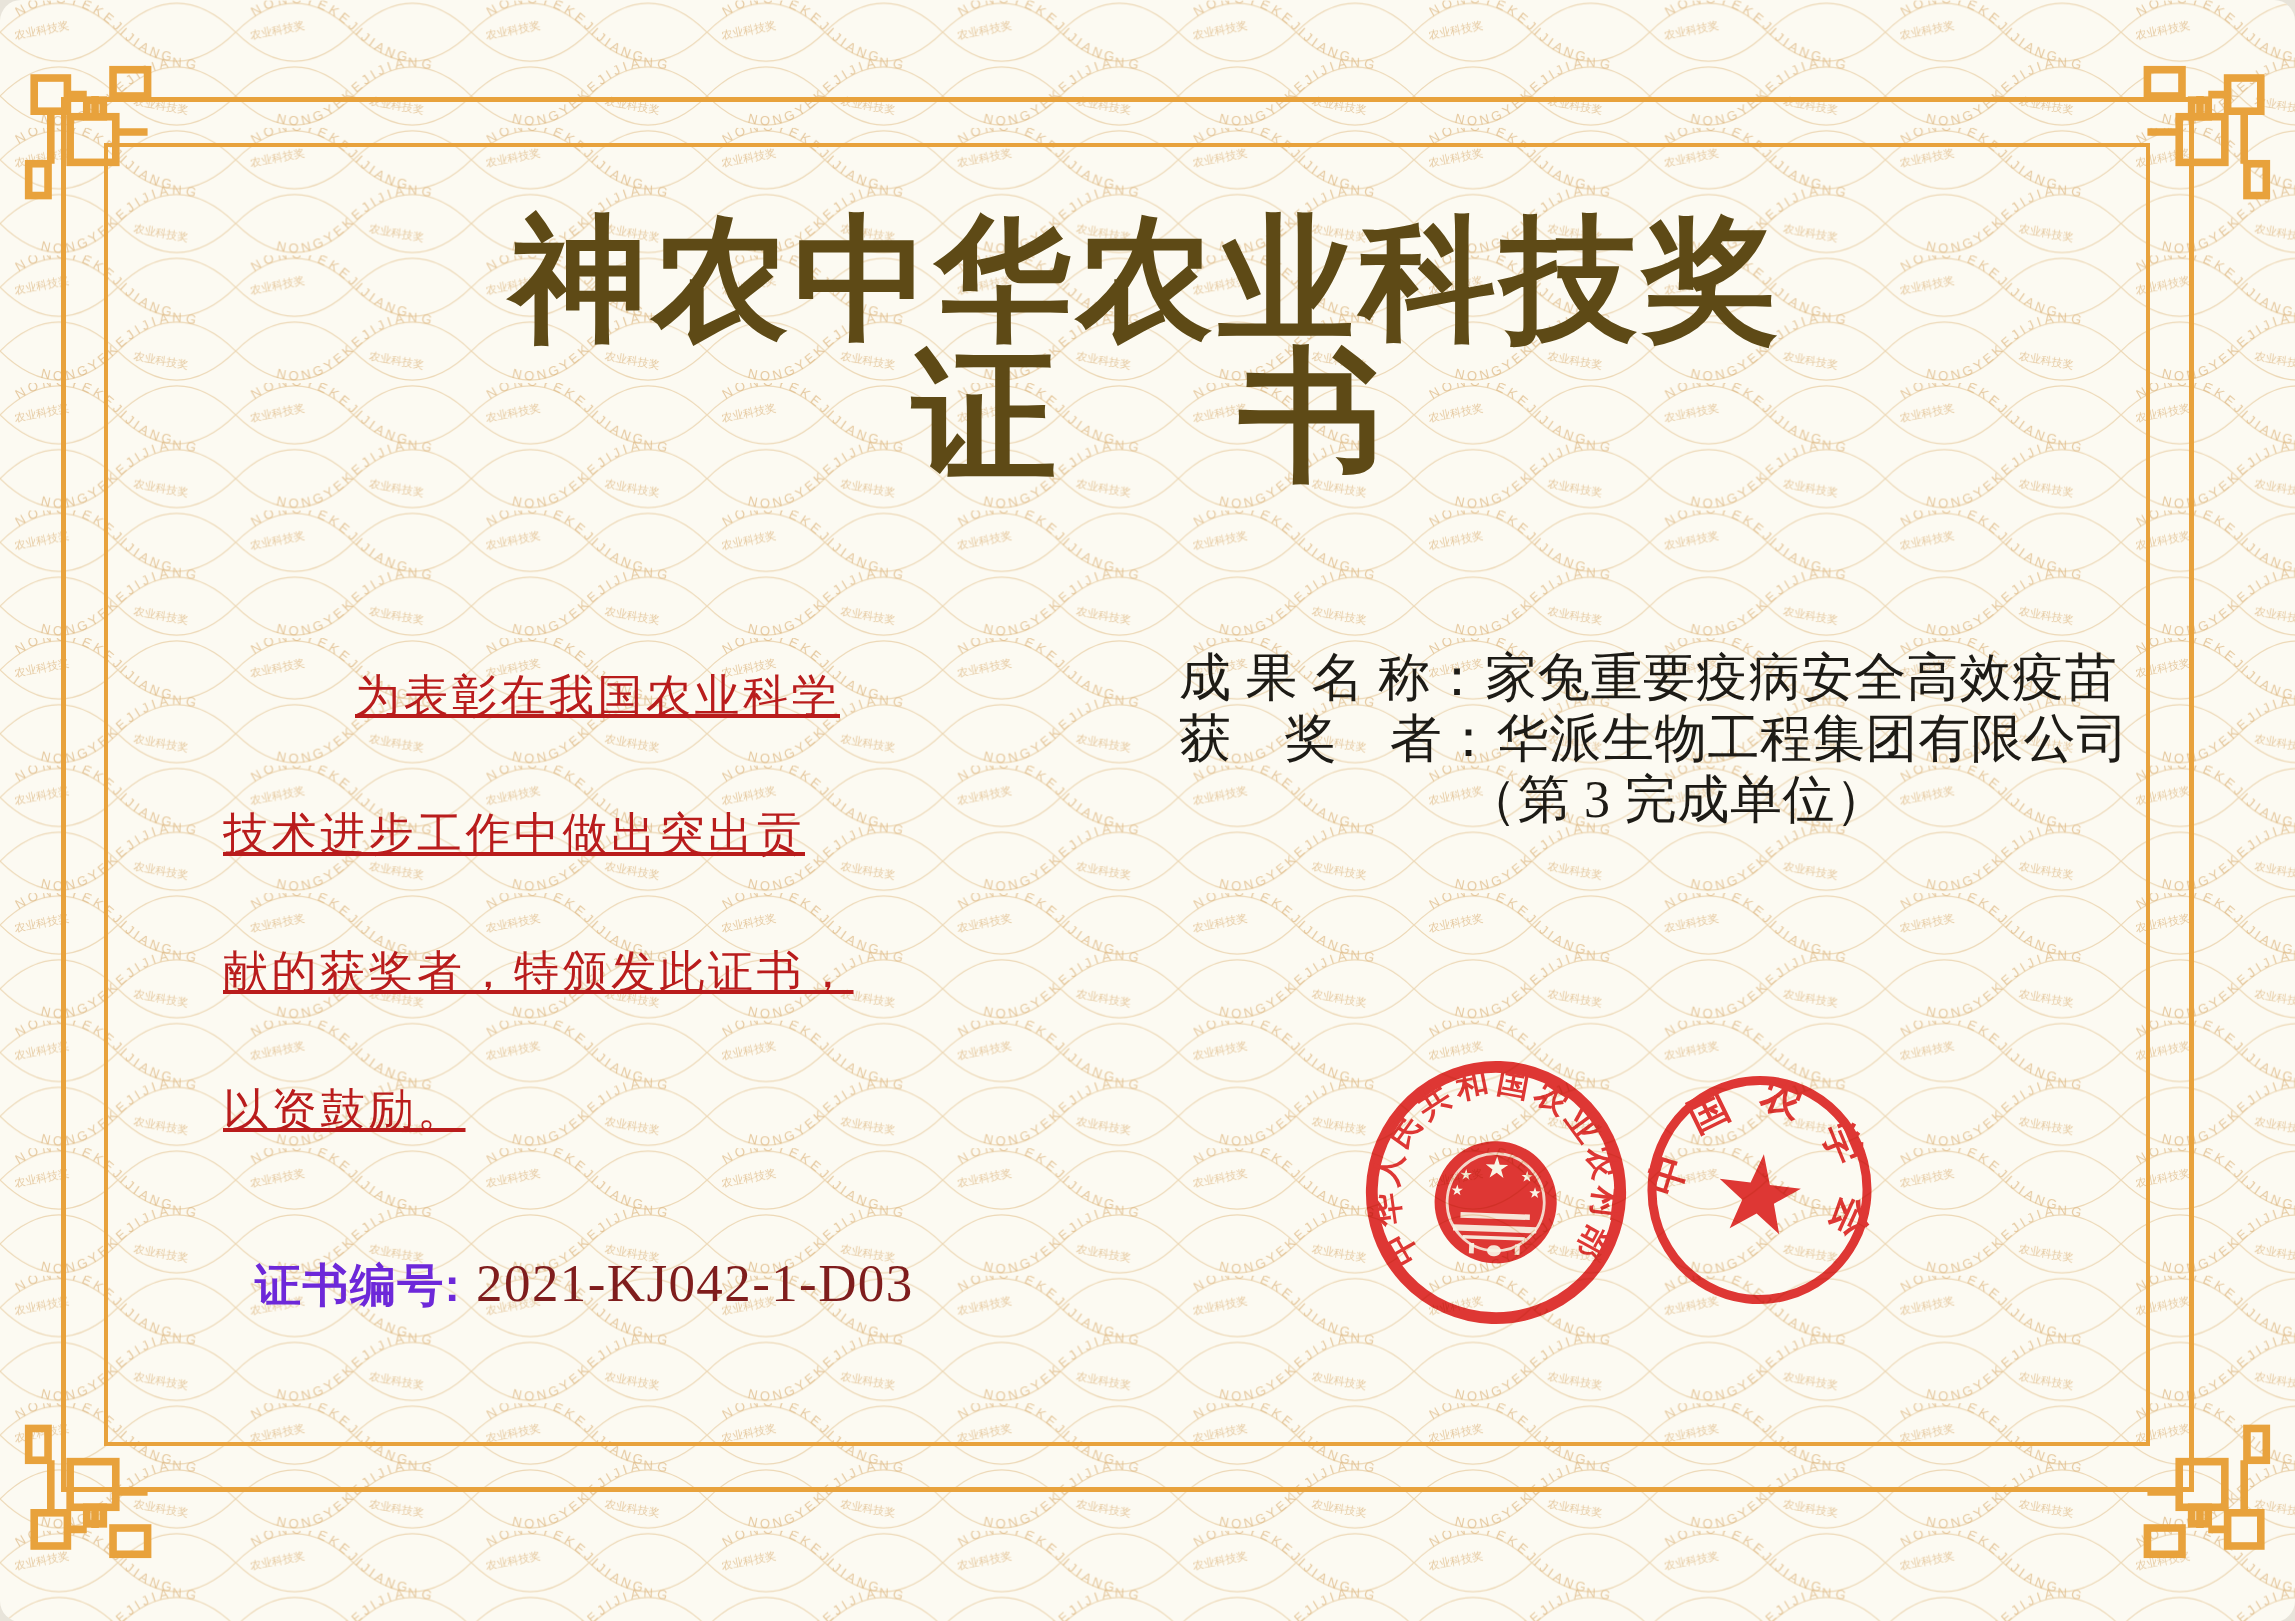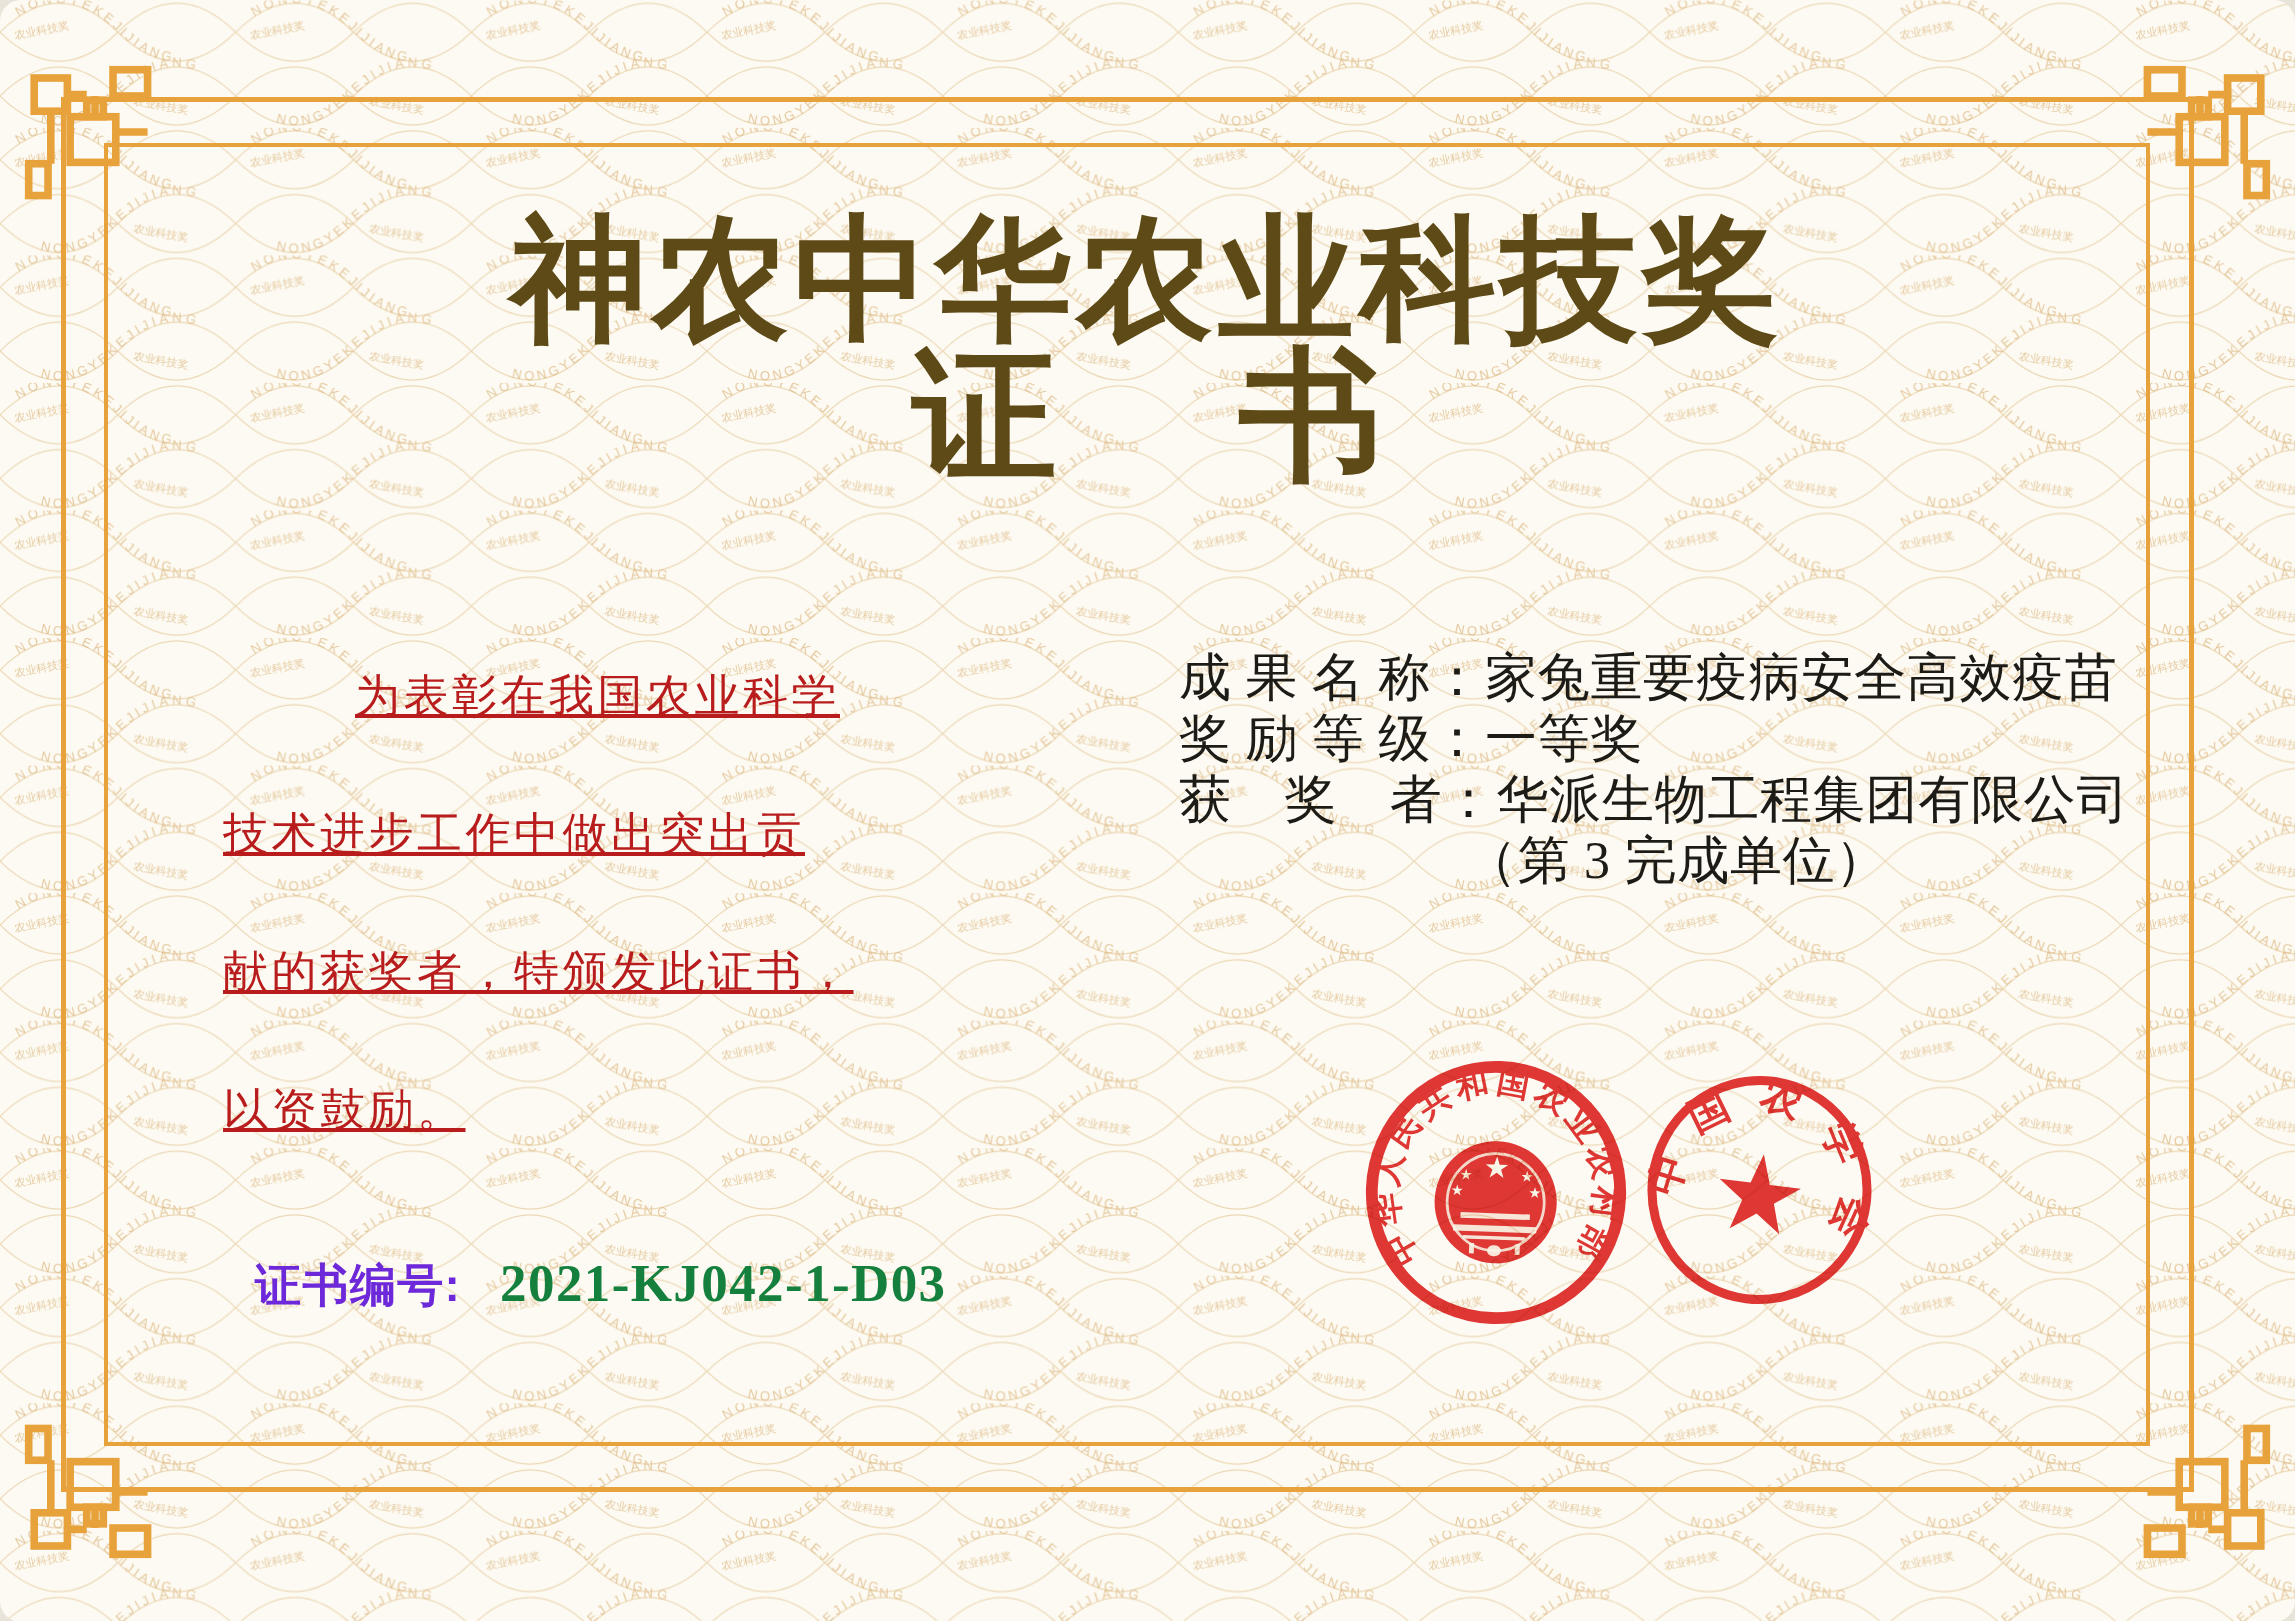--- a/index.html
+++ b/index.html
@@ -39,21 +39,21 @@
     letter-spacing:0.7px;white-space:nowrap;
   }
   .fields .cont{padding-left:286px;}
   .fields .flabel{margin-right:1.4px;}
   .cert-no{position:absolute;left:255px;top:1253px;z-index:3;white-space:nowrap;}
   .cert-no .cl{
     font-family:"Liberation Sans","DejaVu Sans",sans-serif;
     font-size:46px;font-weight:700;color:#6d28d9;letter-spacing:1.4px;text-align:right;
   }
   .cert-no .cv{
-    font-size:53px;font-weight:700;color:#15803d;margin-left:36px;letter-spacing:1.4px;
+    font-size:53px;font-weight:400;color:#7f1d1d;margin-left:12px;letter-spacing:1.4px;
   }
   .seal{position:absolute;z-index:4;mix-blend-mode:multiply;opacity:.93;}
   .seal.ministry{left:1360px;top:1055px;transform:rotate(2deg);}
   .seal.society{left:1643px;top:1072px;transform:rotate(7deg);}
   .date-line{
     position:absolute;left:1416px;top:1235px;z-index:5;
     font-size:46px;font-weight:600;color:#14120F;letter-spacing:1.4px;white-space:nowrap;
   }
 </style>
 </head>
@@ -138,23 +138,20 @@
   <div class="body-text">
     <div class="line indent">为表彰在我国农业科学</div>
     <div class="line">技术进步工作中做出突出贡</div>
     <div class="line">献的获奖者，特颁发此证书，</div>
     <div class="line">以资鼓励。</div>
   </div>
 
   <div class="fields">
     <div class="row">
       <span class="flabel">成 果 名 称：</span><span class="fvalue">家兔重要疫病安全高效疫苗</span>
-    </div>
-    <div class="row">
-      <span class="flabel">奖 励 等 级：</span><span class="fvalue">一等奖</span>
     </div>
     <div class="row">
       <span class="flabel">获　奖　者：</span><span class="fvalue">华派生物工程集团有限公司</span>
     </div>
     <div class="row cont">
       <span class="fvalue">（第 3 完成单位）</span>
     </div>
   </div>
 
   <div class="cert-no">

